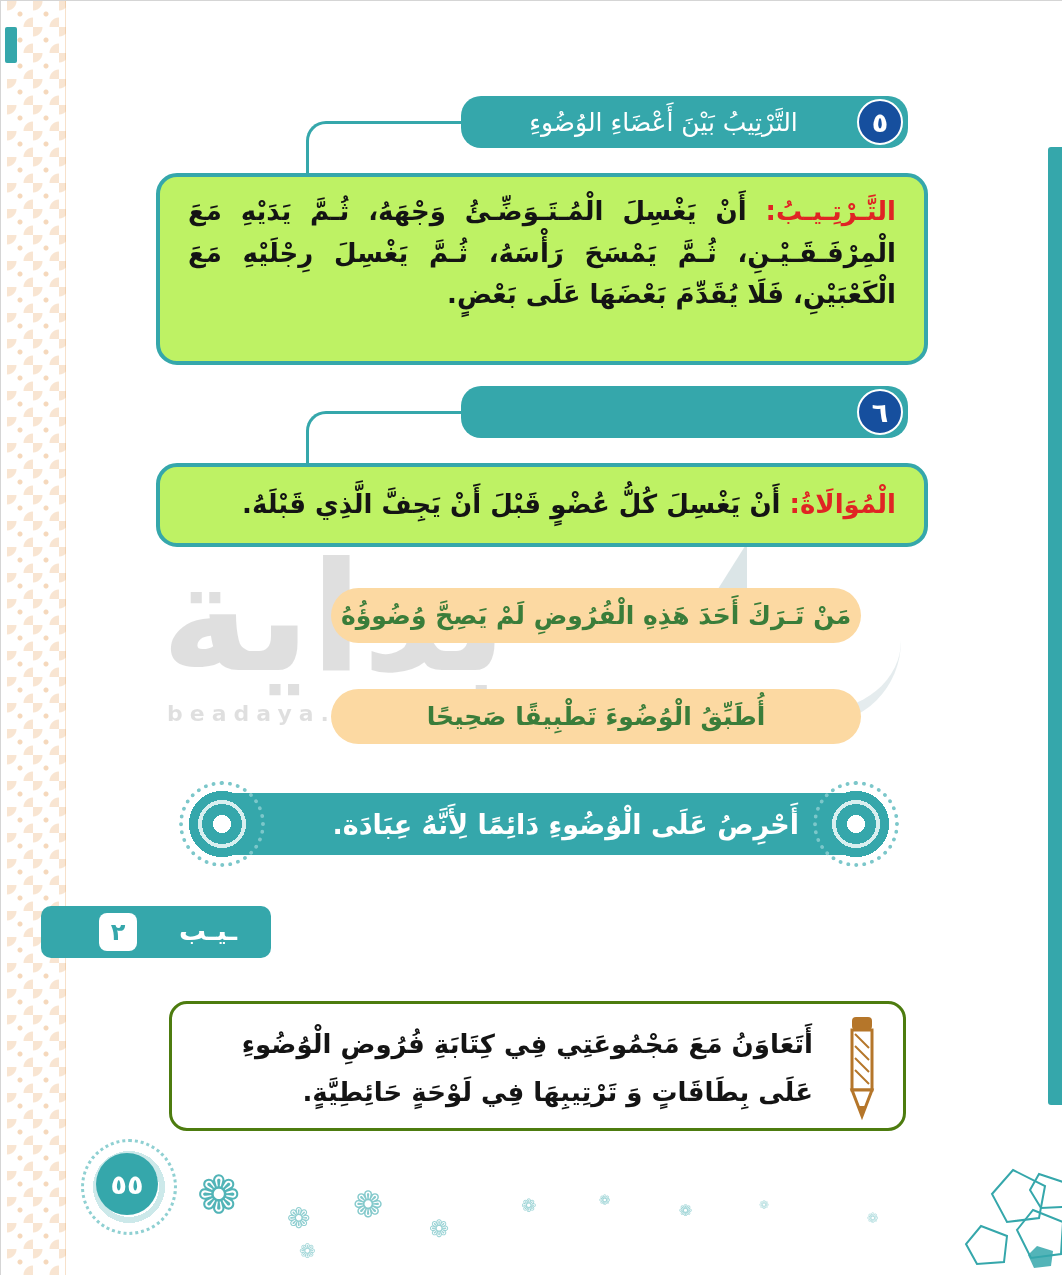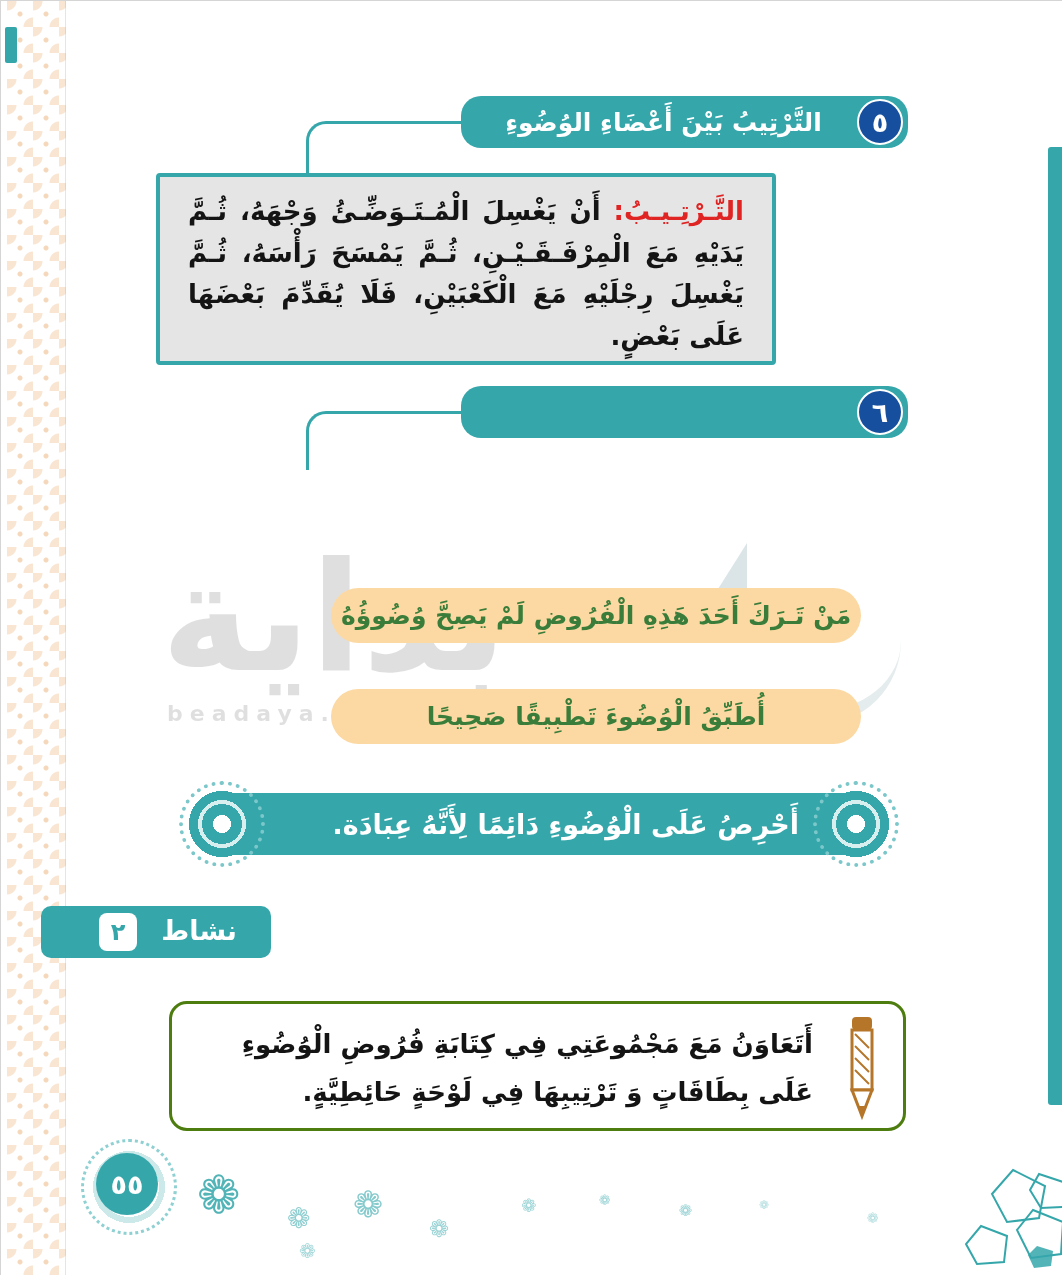--- a/index.html
+++ b/index.html
@@ -30,33 +30,33 @@
     border-bottom:92px solid rgba(110,150,160,0.25); border-left:58px solid transparent;}
   .wm-swoosh{position:absolute;left:600px;top:640px;width:300px;height:70px;z-index:1;
     border-bottom:14px solid rgba(110,150,160,0.18); border-radius:0 0 140px 40px;}
   
   .pill{
     position:absolute; left:460px; width:447px; height:52px;
     background:#35a7ab; border-radius:20px; z-index:2;
     display:flex; align-items:center; justify-content:center;
     padding-right:52px; padding-left:10px; box-sizing:border-box;
   }
-  .pill .title{color:#fff;font-weight:bold;font-size:25px;direction:rtl;white-space:nowrap;}
+  .pill .title{color:#fff;font-weight:normal;font-size:25px;direction:rtl;white-space:nowrap;}
   .num-circle{
     position:absolute; right:5px; top:3px; width:46px; height:46px;
     background:#164f9e; border-radius:50%;
     display:flex;align-items:center;justify-content:center;
     color:#fff;font-size:27px;font-weight:bold;border:2px solid #fff;box-sizing:border-box;
   }
   .connector{position:absolute;left:305px;width:158px;height:56px;z-index:1;
     border-top:3px solid #35a7ab;border-left:3px solid #35a7ab;border-top-left-radius:20px;}
   
   .tbox{
-    position:absolute; left:155px; width:620px; background:#e5e5e5; z-index:2;
-    border:4px solid #35a7ab; border-radius:4px; box-sizing:border-box;
+    position:absolute; left:155px; width:772px; background:#bef264; z-index:2;
+    border:4px solid #35a7ab; border-radius:21px; box-sizing:border-box;
     padding:14px 28px; direction:rtl; text-align:justify;
     font-size:26px; font-weight:bold; color:#141414; line-height:1.6;
   }
   .term{color:#e02424;}
   
   .callout{
     position:absolute; left:330px; width:530px; height:55px; z-index:2;
     background:#fcd9a2; border-radius:28px;
     display:flex;align-items:center;justify-content:center;
     direction:rtl; color:#3a7d3a; font-size:25px; font-weight:bold;
@@ -127,36 +127,41 @@
     <span class="num-circle">٥</span>
   </div>
   <div class="tbox" style="top:172px; height:192px;">
     <span class="term">التَّـرْتِـيـبُ:</span><span> أَنْ يَغْسِلَ الْمُـتَـوَضِّـئُ وَجْهَهُ، ثُـمَّ يَدَيْهِ مَعَ الْمِرْفَـقَـيْـنِ، ثُـمَّ يَمْسَحَ رَأْسَهُ، ثُـمَّ يَغْسِلَ رِجْلَيْهِ مَعَ الْكَعْبَيْنِ، فَلَا يُقَدِّمَ بَعْضَهَا عَلَى بَعْضٍ.</span>
   </div>
 
   <div class="connector" style="top:410px;"></div>
   <div class="pill" style="top:385px;">
     <span class="num-circle">٦</span>
   </div>
+  <div class="tbox" style="top:462px; height:84px; display:flex; align-items:center; text-align:right;">
+    <div>
+      <span class="term">الْمُوَالَاةُ:</span><span> أَنْ يَغْسِلَ كُلُّ عُضْوٍ قَبْلَ أَنْ يَجِفَّ الَّذِي قَبْلَهُ.</span>
+    </div>
+  </div>
 
   <div class="callout" style="top:688px;">
     <span>أُطَبِّقُ الْوُضُوءَ تَطْبِيقًا صَحِيحًا</span>
   </div>
   <div class="callout" style="top:587px;">
     <span>مَنْ تَـرَكَ أَحَدَ هَذِهِ الْفُرُوضِ لَمْ يَصِحَّ وُضُوؤُهُ</span>
   </div>
 
   <div class="flower-medallion" style="left:178px; top:780px;"></div>
   <div class="flower-medallion" style="left:812px; top:780px;"></div>
   <div class="highlight">
     <span>أَحْرِصُ عَلَى الْوُضُوءِ دَائِمًا لِأَنَّهُ عِبَادَة.</span>
   </div>
 
   <div class="activity-label">
-    <span class="lbl">نشاط</span>
+    <span class="lbl">ـيـب</span>
     <span class="activity-num">٢</span>
   </div>
 
   <div class="activity-box">
     <span>أَتَعَاوَنُ مَعَ مَجْمُوعَتِي  فِي كِتَابَةِ فُرُوضِ الْوُضُوءِ عَلَى بِطَاقَاتٍ وَ تَرْتِيبِهَا فِي لَوْحَةٍ حَائِطِيَّةٍ.</span>
     <span class="pencil">
       <svg width="34" height="108" viewBox="0 0 34 108">
         <rect x="7" y="3" width="20" height="13" rx="4" fill="#b5762a"></rect>
         <rect x="7" y="16" width="20" height="60" fill="#fff" stroke="#b5762a" stroke-width="3"></rect>
         <line x1="10" y1="20" x2="24" y2="34" stroke="#b5762a" stroke-width="2"></line>

